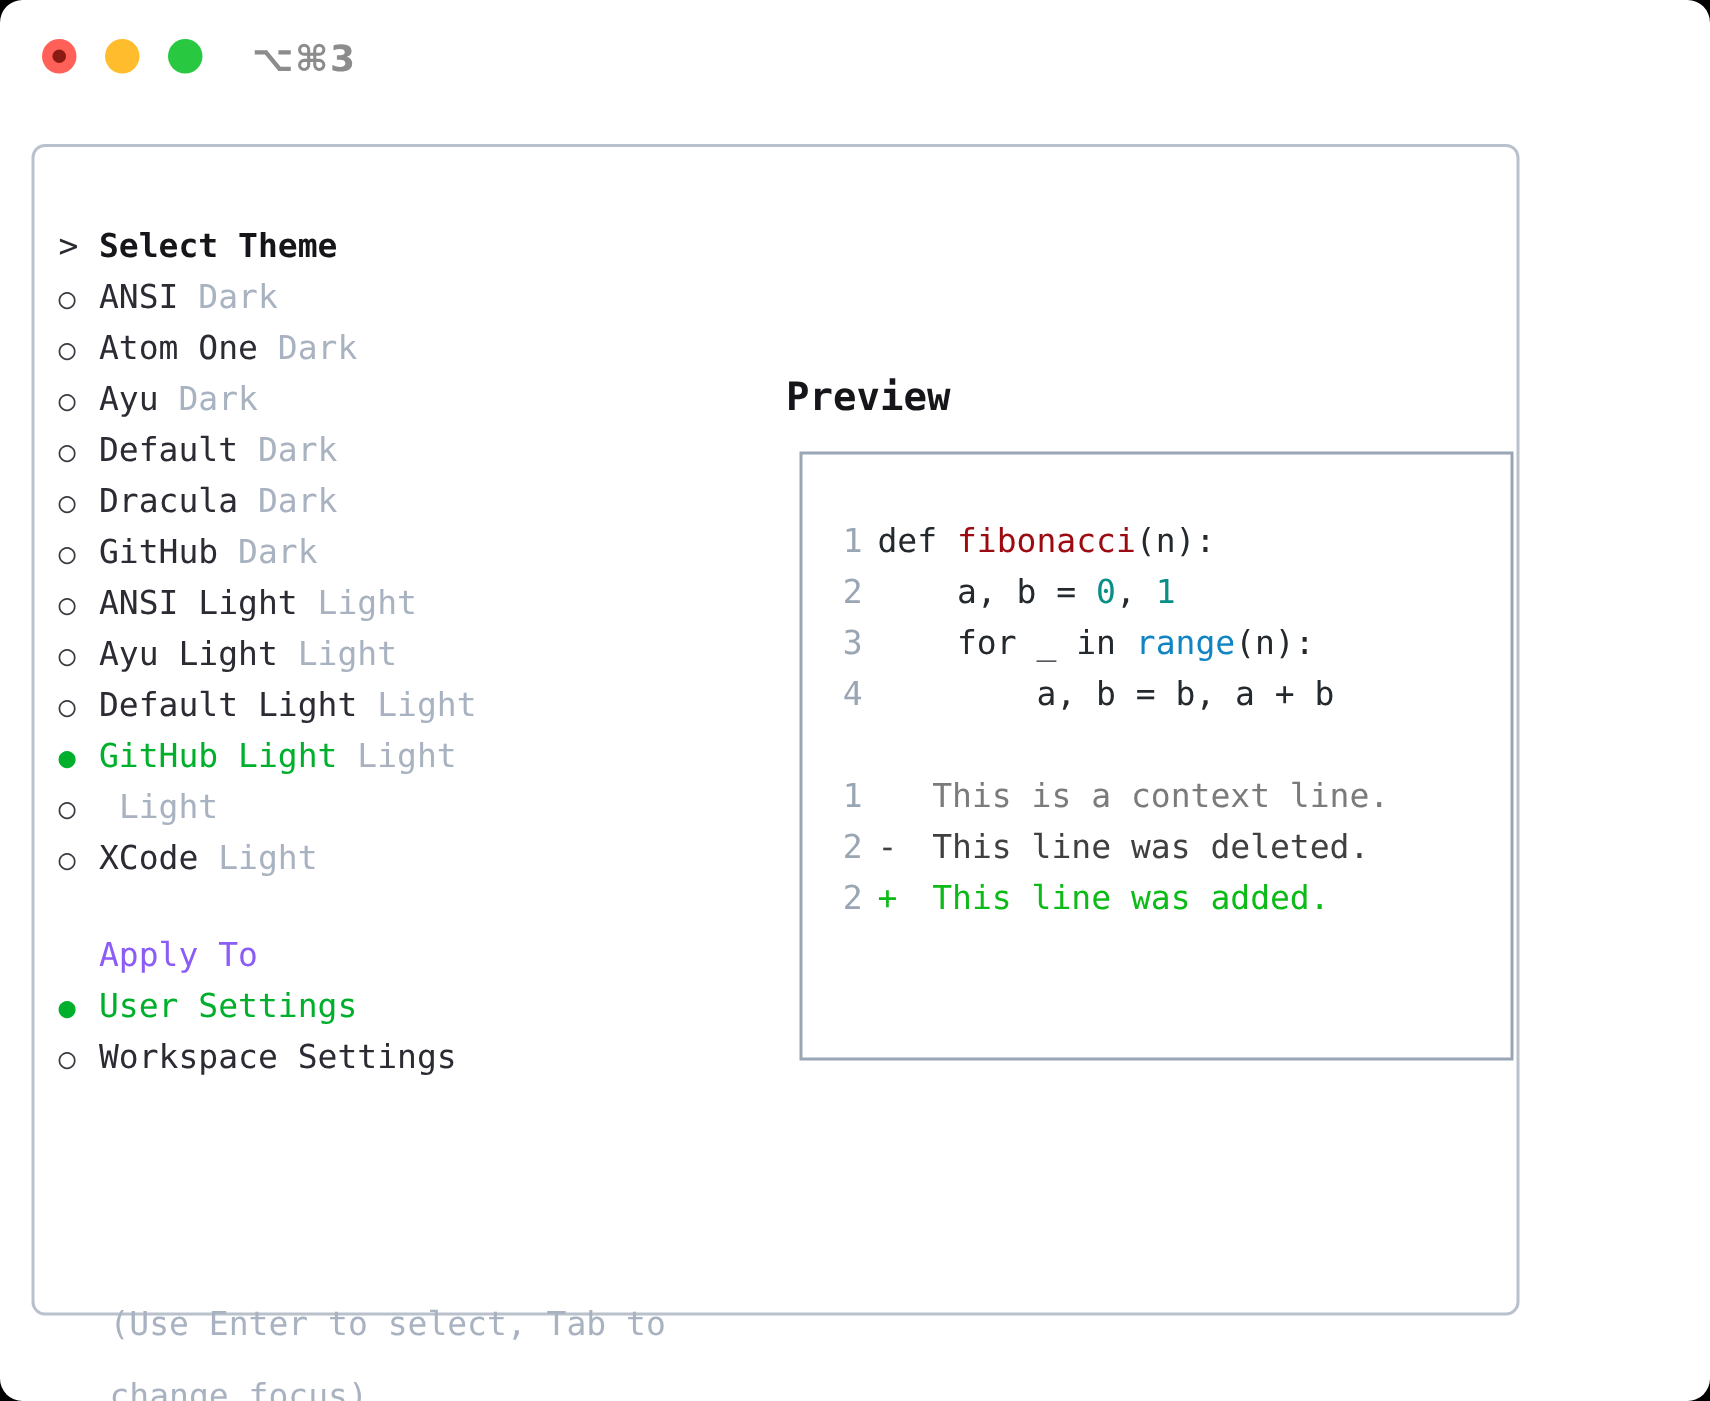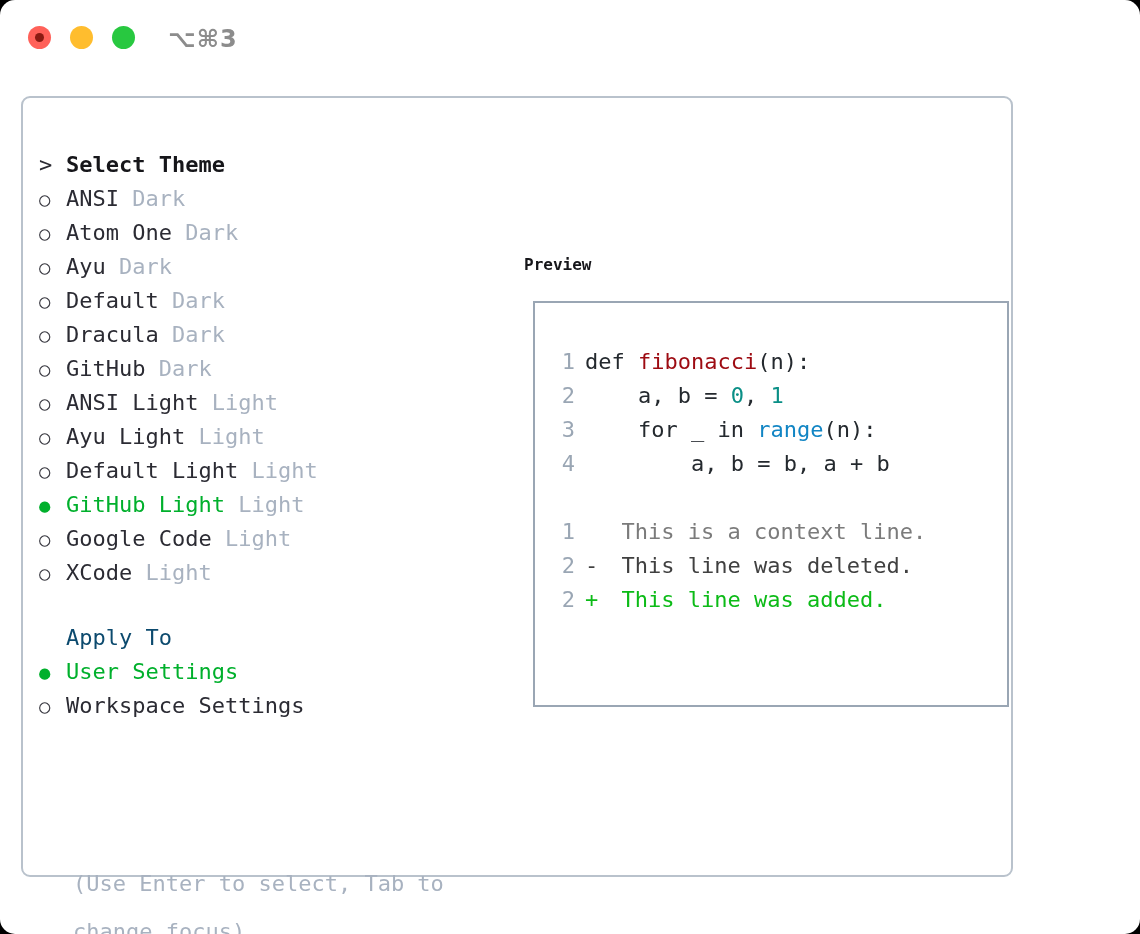--- a/index.html
+++ b/index.html
@@ -100,21 +100,21 @@
     width: 27px;
     flex: 0 0 27px;
     color: #2b2b33;
   }
   .gutter.radio-off { color: #3a3a42; font-size: 19px; }
   .gutter.radio-on  { color: #00b02c; font-size: 19px; }
   .hdr-row .label {
     font-weight: bold;
     color: #16161a;
   }
-  .hdr-row.plain .label { font-weight: normal; color: #0c4a6e; }
+  .hdr-row.plain .label { font-weight: normal; color: #8b5cf6; }
   .item .name.selected { color: #00b02c; }
   .tag {
     color: #a8b2c0;
   }
   .spacer-md { height: 31px; }
   #hint {
     position: absolute;
     left: 38px;
     top: 762px;
     width: 400px;
@@ -122,21 +122,21 @@
     line-height: 48px;
     color: #a8b2c0;
     margin-left: 12px;
   }
 
   
   #preview-title {
     position: absolute;
     left: 501px;
     top: 152px;
-    font-size: 16px;
+    font-size: 26px;
     font-weight: bold;
     color: #16161a;
     line-height: 30px;
   }
   #code-box {
     position: absolute;
     left: 510px;
     top: 203px;
     width: 476px;
     height: 406px;
@@ -201,21 +201,21 @@
           <div class="row item"><span class="gutter radio-off">○</span><span class="name">ANSI</span><span> </span><span class="tag">Dark</span></div>
           <div class="row item"><span class="gutter radio-off">○</span><span class="name">Atom One</span><span> </span><span class="tag">Dark</span></div>
           <div class="row item"><span class="gutter radio-off">○</span><span class="name">Ayu</span><span> </span><span class="tag">Dark</span></div>
           <div class="row item"><span class="gutter radio-off">○</span><span class="name">Default</span><span> </span><span class="tag">Dark</span></div>
           <div class="row item"><span class="gutter radio-off">○</span><span class="name">Dracula</span><span> </span><span class="tag">Dark</span></div>
           <div class="row item"><span class="gutter radio-off">○</span><span class="name">GitHub</span><span> </span><span class="tag">Dark</span></div>
           <div class="row item"><span class="gutter radio-off">○</span><span class="name">ANSI Light</span><span> </span><span class="tag">Light</span></div>
           <div class="row item"><span class="gutter radio-off">○</span><span class="name">Ayu Light</span><span> </span><span class="tag">Light</span></div>
           <div class="row item"><span class="gutter radio-off">○</span><span class="name">Default Light</span><span> </span><span class="tag">Light</span></div>
           <div class="row item"><span class="gutter radio-on">●</span><span class="name selected">GitHub Light</span><span> </span><span class="tag">Light</span></div>
-          <div class="row item"><span class="gutter radio-off">○</span><span class="name">Google Code</span><span> </span><span class="tag">Light</span></div>
+          <div class="row item"><span class="gutter radio-off">○</span><span> </span><span class="tag">Light</span></div>
           <div class="row item"><span class="gutter radio-off">○</span><span class="name">XCode</span><span> </span><span class="tag">Light</span></div>
         </div>
 
       <div class="spacer-md"></div>
 
       <div class="row hdr-row plain">
         <span class="gutter"> </span>
         <span class="label">Apply To</span>
       </div>
 

